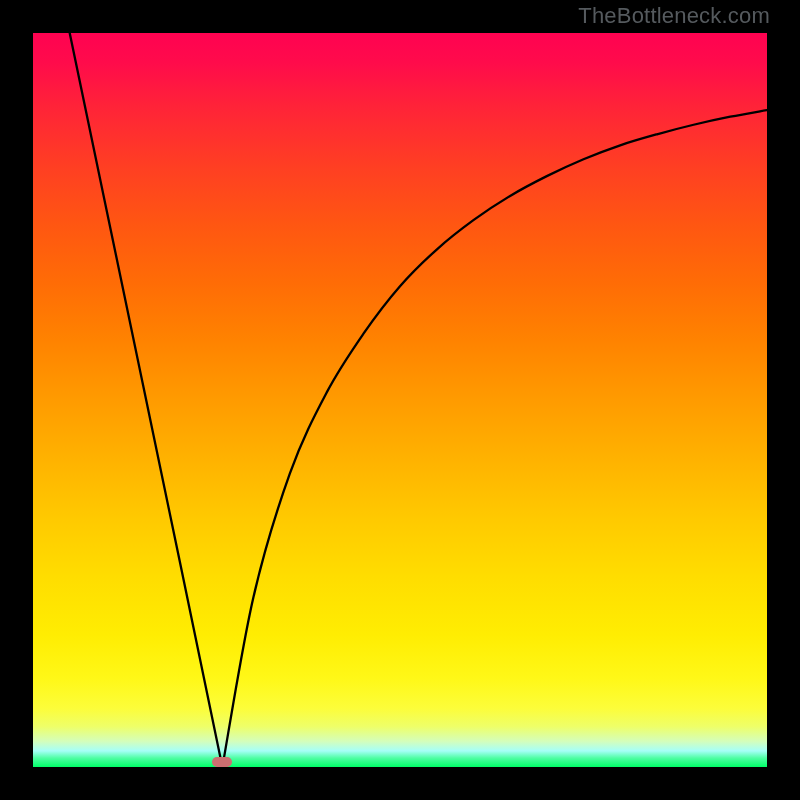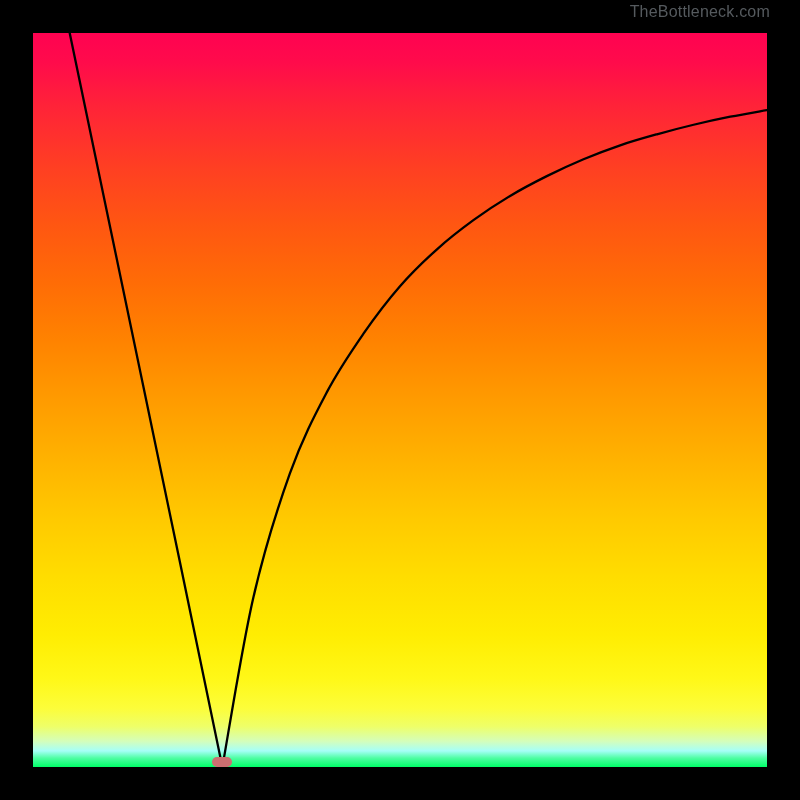--- a/index.html
+++ b/index.html
@@ -51,21 +51,21 @@
       #a6fff8 97.8%,
       #4dfea2 98.8%,
       #00ff68 100%
     );
   }
   .watermark {
     position: absolute;
     top: 3px;
     right: 30px;
     color: #555a5e;
-    font-size: 16px;
+    font-size: 22px;
     font-weight: 500;
     letter-spacing: 0.2px;
   }
   .marker {
     position: absolute;
     width: 20px;
     height: 10px;
     border-radius: 5px;
     background: #cc6f71;
     transform: translate(-50%, -50%);

